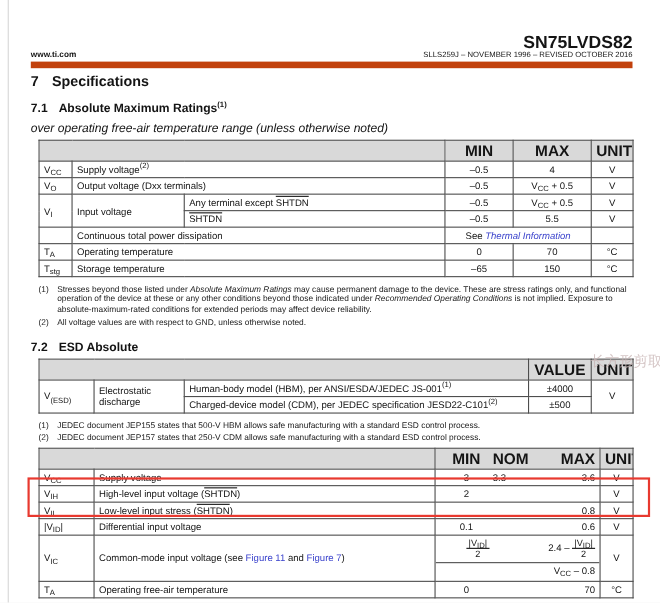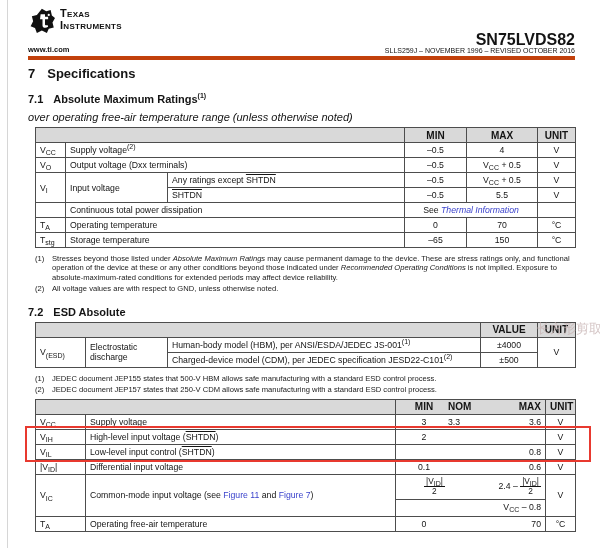--- a/index.html
+++ b/index.html
@@ -7,38 +7,38 @@
   .doc{position:relative;width:600px;height:548px;background:#ffffff;color:#141414;overflow:hidden;}
   .page-edge{position:absolute;left:7px;top:0;height:100%;width:1px;background:#d6d6d6;}
   .content{position:absolute;left:28px;top:8px;width:547px;}
 
   
   .hdr{position:relative;height:46px;}
   .logo{position:absolute;left:2px;top:0;display:flex;gap:5px;align-items:flex-start;}
   .logo svg{width:25px;height:25px;}
   .logo-text{font-variant:small-caps;font-weight:bold;font-size:11px;line-height:1.05;letter-spacing:.3px;color:#111;}
   .pn{position:absolute;right:0;top:23px;font-weight:bold;font-size:16px;}
-  .subhdr{position:absolute;left:0;right:0;top:37px;display:flex;justify-content:space-between;align-items:flex-end;border-bottom:4px solid #c2410c;padding-bottom:2px;}
+  .subhdr{position:absolute;left:0;right:0;top:37px;display:flex;justify-content:space-between;align-items:flex-end;border-bottom:6px solid #c2410c;padding-bottom:2px;}
   .www{font-weight:bold;font-size:7.5px;}
   .docinfo{font-size:7px;}
 
   .h1{font-size:13px;font-weight:bold;margin-top:12px;}
   .h1 .num{margin-right:12px;}
   .h2{font-size:11px;font-weight:bold;margin-top:12px;}
   .h2 .num{margin-right:10px;}
   .subtitle{font-size:11px;margin-top:6px;font-style:italic;}
   sup.fn{font-size:7px;vertical-align:super;line-height:0;}
   sub.sb{font-size:7px;vertical-align:baseline;position:relative;top:.3em;line-height:0;}
   .ov{text-decoration:overline;}
   .it{font-style:italic;}
   .lnk{color:#3b43cc;cursor:pointer;}
 
   table{border-collapse:collapse;width:540px;margin-left:7px;margin-top:4px;font-size:8.7px;table-layout:fixed;}
   td,th{border:1px solid #4d4d4d;padding:1px 4px;height:12px;vertical-align:middle;overflow:hidden;}
-  th{background:#d9d9d9;font-weight:bold;text-align:center;font-size:10px;}
+  th{background:#d9d9d9;font-weight:bold;text-align:center;font-size:14px;}
   .c{text-align:center;}
 
   
   .note{display:grid;grid-template-columns:17px 1fr;font-size:7.6px;line-height:1.25;margin-top:2px;color:#1a1a1a;}
   .notes{margin-top:6px;margin-left:7px;width:540px;}
 
   
   .vrow{display:flex;align-items:center;}
   .v1{width:34%;text-align:center;}
   .v2{width:30%;text-align:left;}
@@ -61,33 +61,20 @@
 <body>
 
 <div class="doc">
   <div class="page-edge"></div>
 
   <div class="watermark">长方形剪取(R)</div>
 
   <div class="content">
 
     <div class="hdr">
-      <div class="logo">
-        <span>
-          <svg viewBox="0 0 40 40" aria-hidden="true">
-            <path d="M19 1 l7 4 7 -2 2 9 5 4 -4 7 2 8 -8 2 -3 7 -8 -4 -8 4 -3 -8 -7 -3 4 -8 -2 -8 8 -2 z" fill="#111"></path>
-            <path d="M17 10 h7 v4 h5 v4 h-5 v8 c0 2 2 2 4 1 l1 3 c-4 3 -9 2 -9 -2 v-10 h-4 z" fill="#fff"></path>
-            <circle cx="30" cy="11" r="1.8" fill="#fff"></circle>
-          </svg>
-        </span>
-        <span class="logo-text">
-          <span>Texas</span><br>
-          <span>Instruments</span>
-        </span>
-      </div>
       <div class="pn">SN75LVDS82</div>
       <div class="subhdr">
         <span class="www lnk" style="color:#111;">www.ti.com</span>
         <span class="docinfo">SLLS259J – NOVEMBER 1996 – REVISED OCTOBER 2016</span>
       </div>
     </div>
 
     <div class="h1">
       <span class="num">7</span><span>Specifications</span>
     </div>
@@ -123,21 +110,21 @@
       <tr>
         <td><span>V</span><sub class="sb">O</sub></td>
         <td colspan="2">Output voltage (Dxx terminals)</td>
         <td class="c">–0.5</td>
         <td class="c"><span>V</span><sub class="sb">CC</sub><span> + 0.5</span></td>
         <td class="c">V</td>
       </tr>
       <tr>
         <td rowspan="2"><span>V</span><sub class="sb">I</sub></td>
         <td rowspan="2">Input voltage</td>
-        <td><span>Any ratings except </span><span class="ov">SHTDN</span></td>
+        <td><span>Any terminal except </span><span class="ov">SHTDN</span></td>
         <td class="c">–0.5</td>
         <td class="c"><span>V</span><sub class="sb">CC</sub><span> + 0.5</span></td>
         <td class="c">V</td>
       </tr>
       <tr>
         <td><span class="ov">SHTDN</span></td>
         <td class="c">–0.5</td>
         <td class="c">5.5</td>
         <td class="c">V</td>
       </tr>
@@ -259,21 +246,21 @@
                 <span class="vrow">
                   <span class="v1">2</span>
                   <span class="v2"></span>
                   <span class="v3"></span>
                 </span>
               </td>
           <td class="c">V</td>
         </tr>
         <tr>
           <td><span>V</span><sub class="sb">IL</sub></td>
-          <td><span>Low-level input control (</span><span class="ov">SHTDN</span><span>)</span></td>
+          <td><span>Low-level input stress (</span><span class="ov">SHTDN</span><span>)</span></td>
           <td>
                 <span class="vrow">
                   <span class="v1"></span>
                   <span class="v2"></span>
                   <span class="v3">0.8</span>
                 </span>
               </td>
           <td class="c">V</td>
         </tr>
         <tr>

